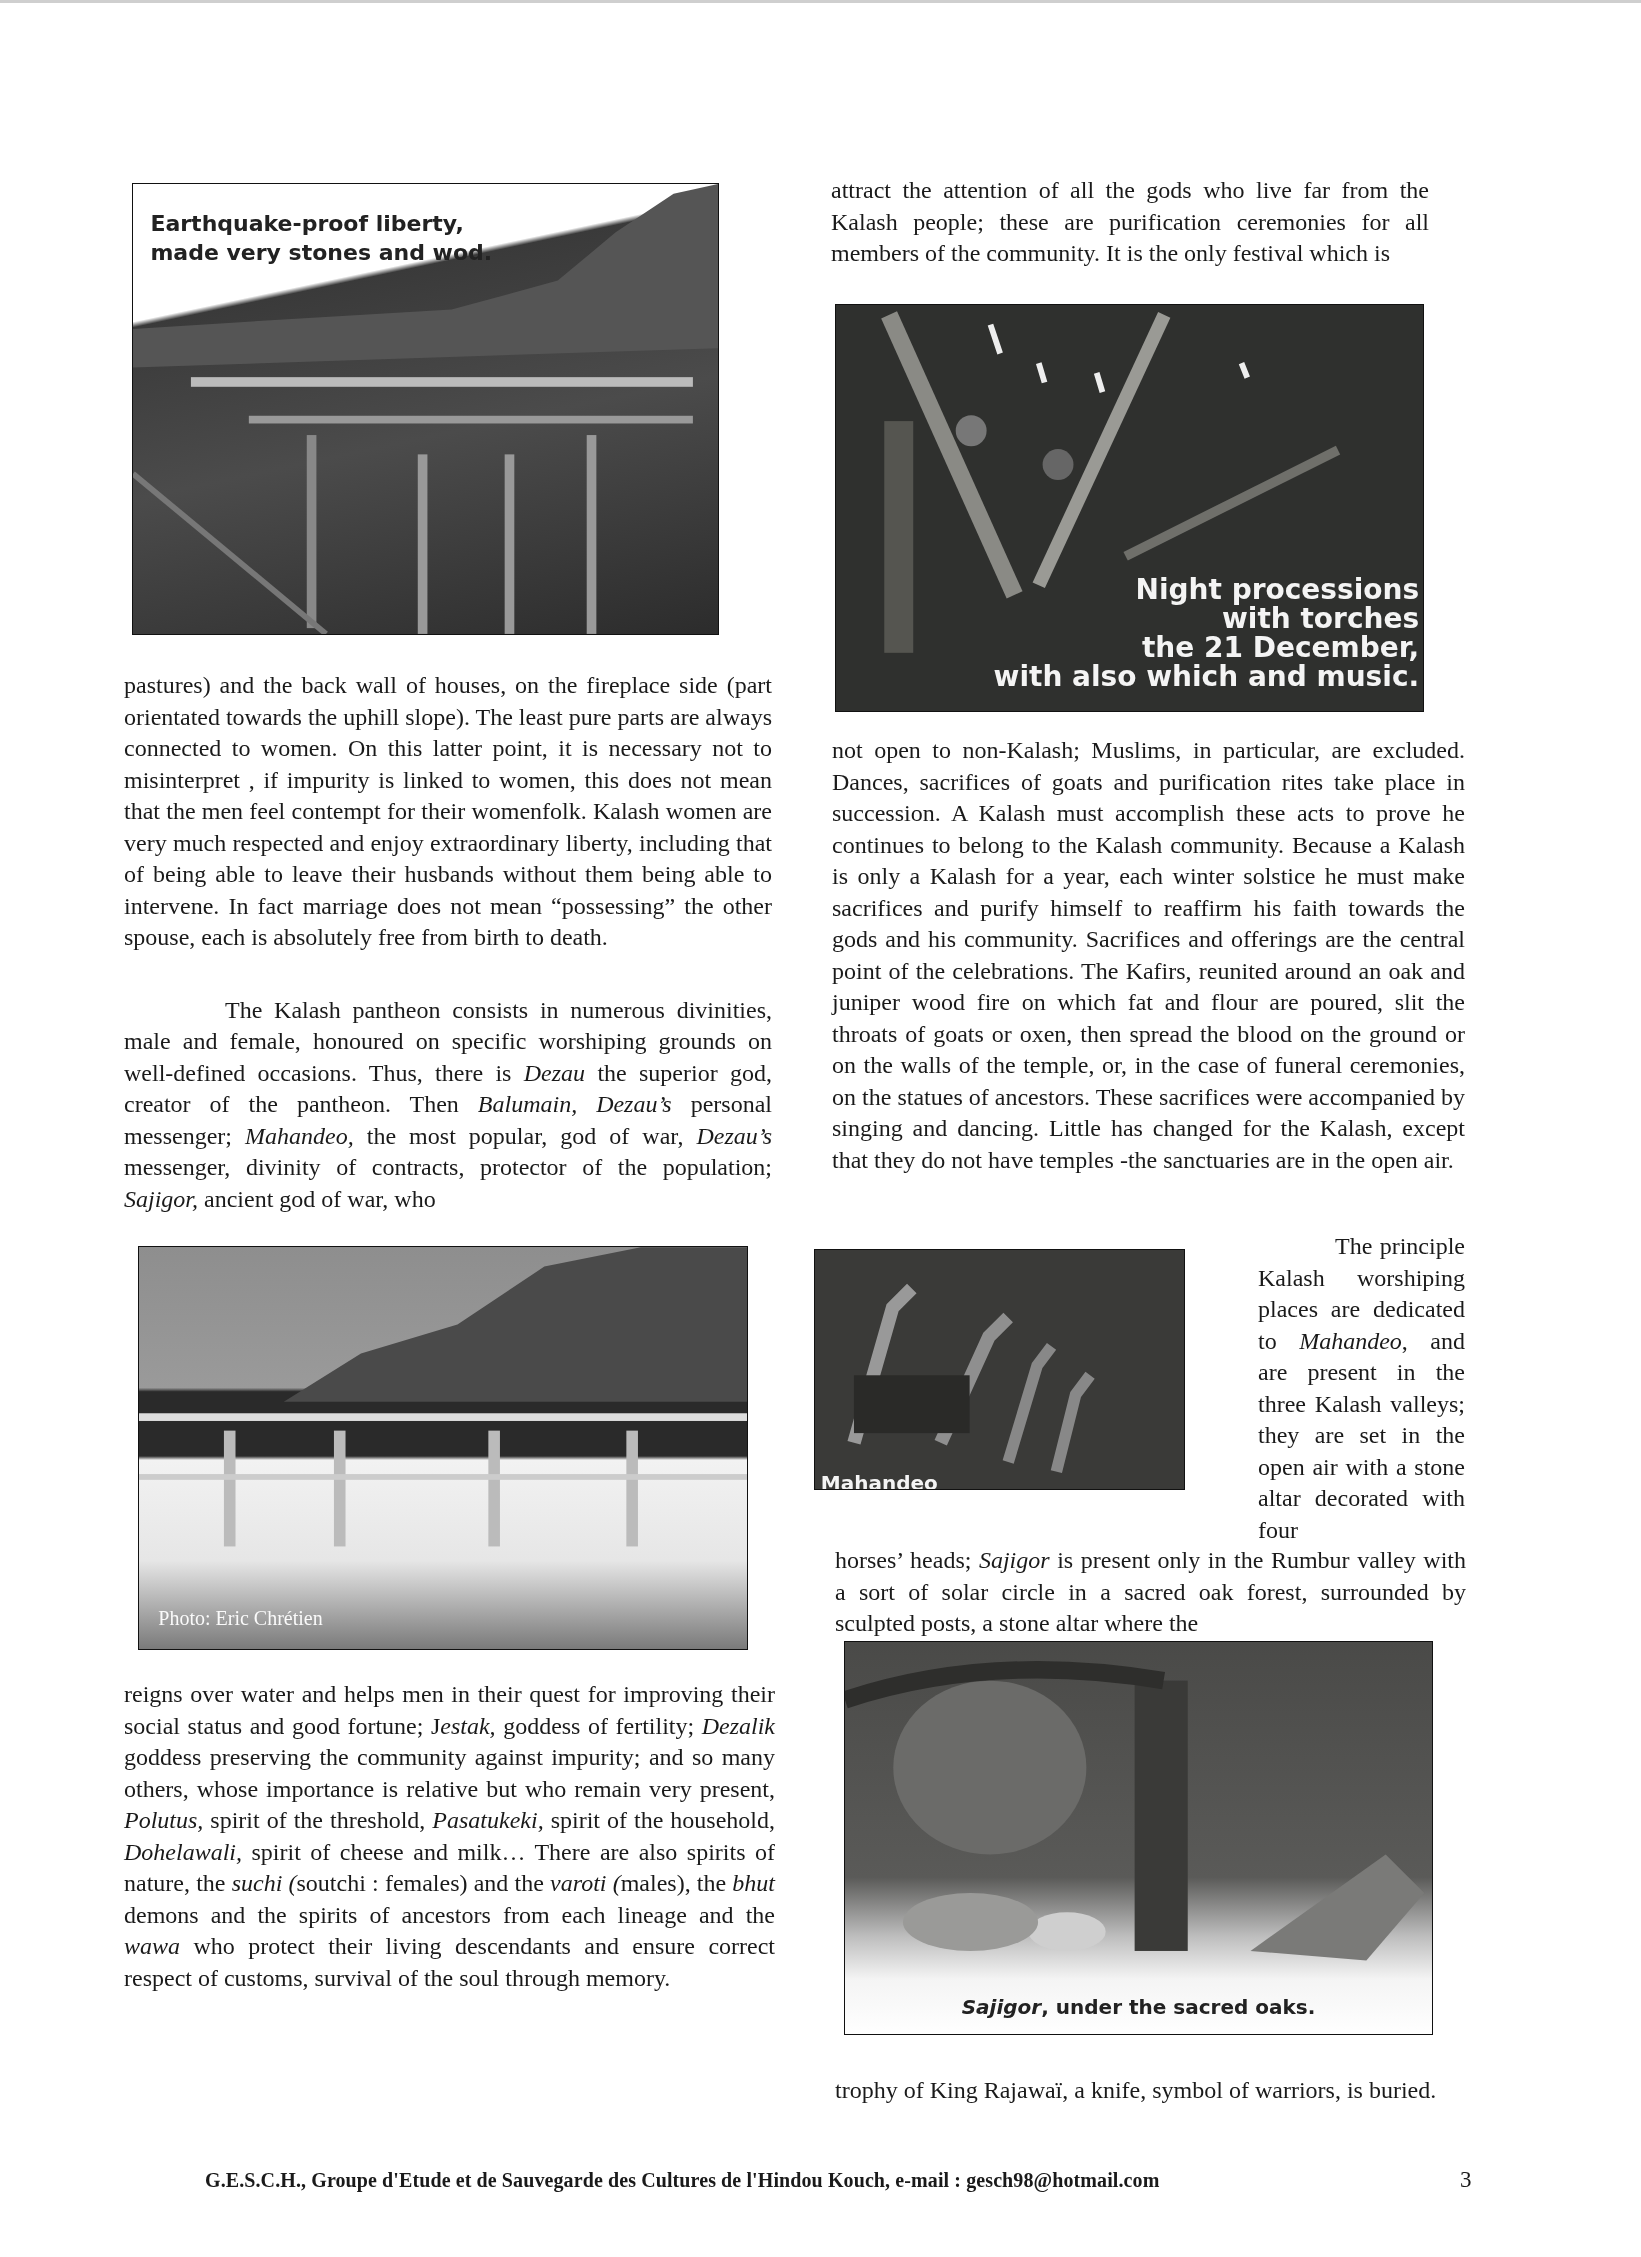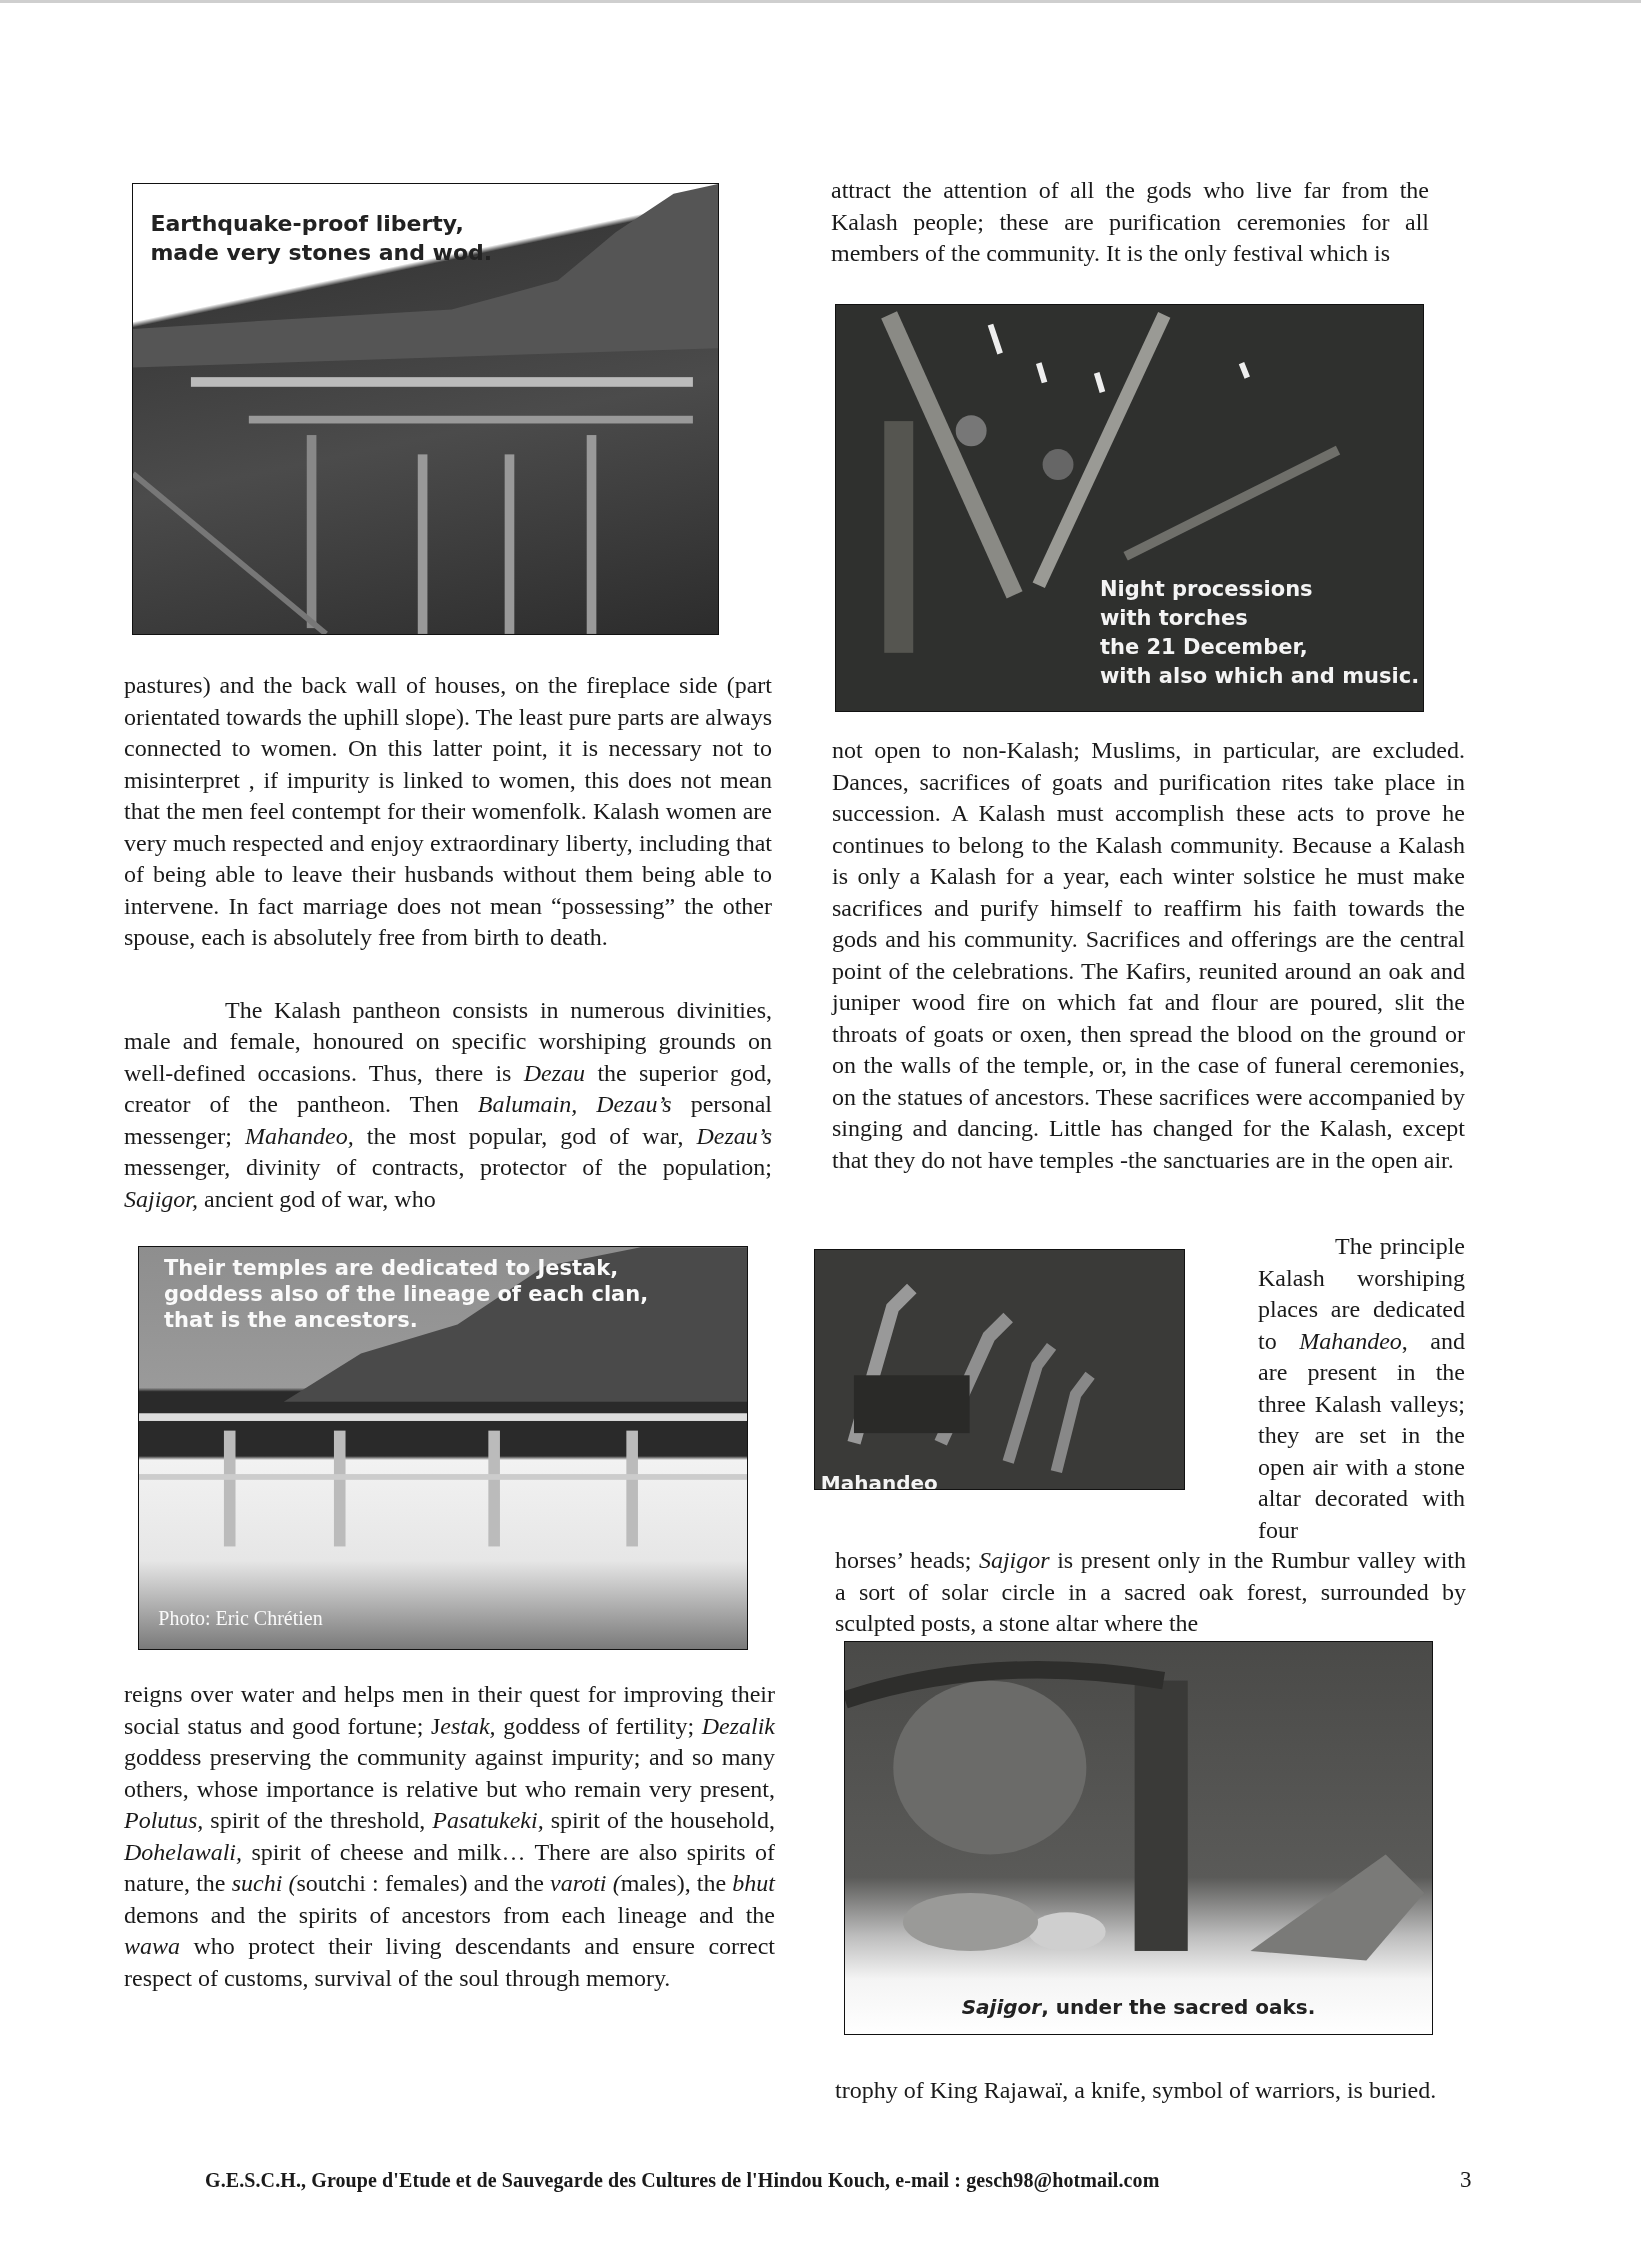--- a/index.html
+++ b/index.html
@@ -41,43 +41,38 @@
 <div class="photo" style="left:835px; top:304px; width:587px; height:406px; background:#2f302e;">
   <svg width="587" height="406" style="position:absolute;left:0;top:0" viewBox="0 0 608 420">
     <path d="M55 10 L185 300" stroke="#8a8a85" stroke-width="18"></path>
     <path d="M340 10 L210 290" stroke="#9a9a95" stroke-width="14"></path>
     <path d="M300 260 L520 150" stroke="#6f6f6a" stroke-width="10"></path>
     <rect x="50" y="120" width="30" height="240" fill="#555550"></rect>
     <circle cx="140" cy="130" r="16" fill="#777"></circle>
     <circle cx="230" cy="165" r="16" fill="#666"></circle>
     <path d="M160 20 l10 30 M210 60 l6 20 M270 70 l6 20 M420 60 l6 15" stroke="#eee" stroke-width="6"></path>
   </svg>
-  <div class="cap" style="right:3.9px; top:270px; font-size:21px; line-height:29px; color:#f4f4f4; text-align:left;">
+  <div class="cap" style="right:3.9px; top:270px; font-size:28px; line-height:29px; color:#f4f4f4; text-align:right;">
     <div>Night processions</div>
     <div>with torches</div>
     <div>the 21 December,</div>
     <div>with also which and music.</div>
   </div>
 </div>
 
 <div class="photo" style="left:138px; top:1246px; width:608px; height:402px; background:linear-gradient(180deg,#8e8e8e 0%,#9a9a9a 35%,#2a2a2a 36%,#2a2a2a 52%,#f2f2f2 53%,#e6e6e6 78%,#7a7a7a 100%);">
   <svg width="608" height="402" style="position:absolute;left:0;top:0" viewBox="0 0 630 416">
     <path d="M150 160 L230 110 L330 80 L420 20 L520 0 L630 0 L630 160 Z" fill="#4a4a4a"></path>
     <rect x="0" y="172" width="630" height="8" fill="#ddd"></rect>
     <rect x="88" y="190" width="12" height="120" fill="#bbb"></rect>
     <rect x="202" y="190" width="12" height="120" fill="#bbb"></rect>
     <rect x="362" y="190" width="12" height="120" fill="#bbb"></rect>
     <rect x="505" y="190" width="12" height="120" fill="#bbb"></rect>
     <rect x="0" y="235" width="630" height="6" fill="#ccc"></rect>
   </svg>
-  <div class="cap" style="left:25px; top:7.7px; font-size:21px; line-height:26px; color:#fafafa;">
-    <div>Their temples are  dedicated to Jestak,</div>
-    <div>goddess also of the lineage of each clan,</div>
-    <div>that is the ancestors.</div>
-  </div>
   <div style="position:absolute; left:19.3px; bottom:19.3px; font-family:'Liberation Serif', serif; font-size:20px; font-weight:normal; color:#fafafa;">Photo: Eric Chrétien</div>
 </div>
 
 <div class="photo" style="left:814px; top:1249px; width:369px; height:239px; background:#3a3a38;">
   <svg width="369" height="239" style="position:absolute;left:0;top:0" viewBox="0 0 382 248">
     <path d="M40 200 L80 60 L100 40" stroke="#999" stroke-width="14" fill="none"></path>
     <path d="M130 200 L180 90 L200 70" stroke="#8f8f8f" stroke-width="14" fill="none"></path>
     <path d="M200 220 L230 120 L245 100" stroke="#888" stroke-width="12" fill="none"></path>
     <path d="M250 230 L270 150 L285 130" stroke="#888" stroke-width="12" fill="none"></path>
     <rect x="40" y="130" width="120" height="60" fill="#2a2a28"></rect>

